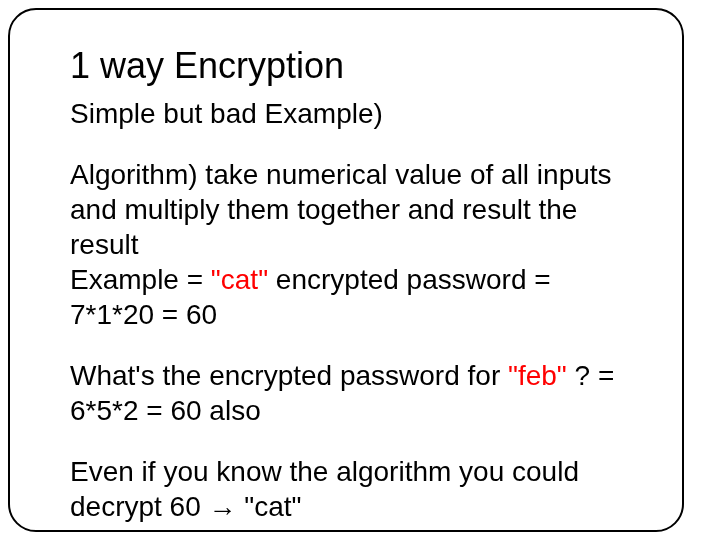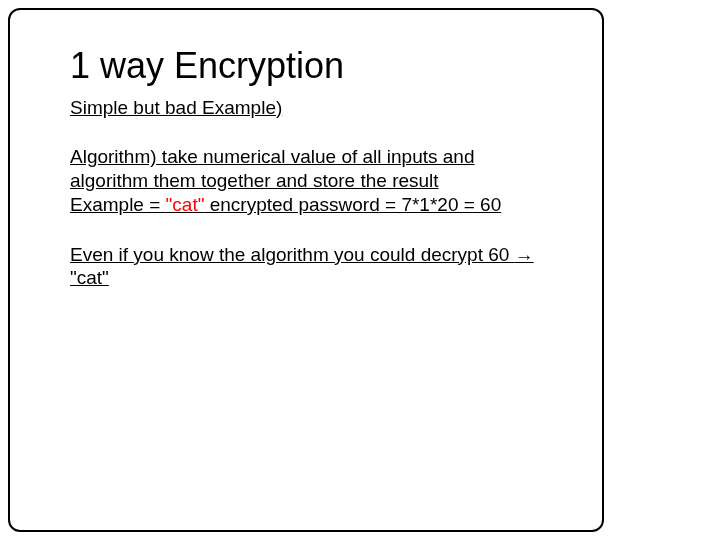--- a/index.html
+++ b/index.html
@@ -6,38 +6,37 @@
     margin: 0;
     padding: 0;
     width: 720px;
     height: 540px;
     background: #ffffff;
     font-family: Arial, Helvetica, sans-serif;
     color: #000000;
   }
   .slide {
     box-sizing: border-box;
-    width: 596px;
+    width: 676px;
     height: 524px;
     margin: 8px;
     border: 2px solid #000;
-    border-radius: 12px;
+    border-radius: 28px;
     padding: 36px 50px 16px 60px;
     position: relative;
   }
   .title {
     font-size: 36px;
     font-weight: 400;
     margin: 0 0 10px 0;
     line-height: 1.1;
   }
   .body {
-    font-size: 19px;
+    font-size: 28px;
     line-height: 1.25;
-    text-decoration: underline;
   }
   .para {
     margin-bottom: 26px;
   }
   .para.tight {
     margin-bottom: 16px;
   }
   .red {
     color: #ff0000;
   }
@@ -50,23 +49,26 @@
 
 <div class="slide">
 
   <h1 class="title">1 way Encryption</h1>
 
   <div class="body">
 
     <div class="para">Simple but bad Example)</div>
 
     <div class="para">
-      <span>Algorithm) take numerical value of all inputs and algorithm them together and store the result</span><br>
+      <span>Algorithm) take numerical value of all inputs and multiply them together and result the result</span><br>
       <span>Example = </span><span class="red">"cat"</span><span> encrypted password = 7*1*20 = 60</span>
     </div>
 
+    <div class="para">
+      <span>What's the encrypted password for </span><span class="red">"feb"</span><span> ? = 6*5*2 = 60 also</span>
+    </div>
 
     <div class="para tight">
       <span>Even if you know the algorithm you could decrypt 60 </span><span class="arrow">→</span><span> "cat"</span>
     </div>
 
   </div>
 </div>
 
 </body></html>

